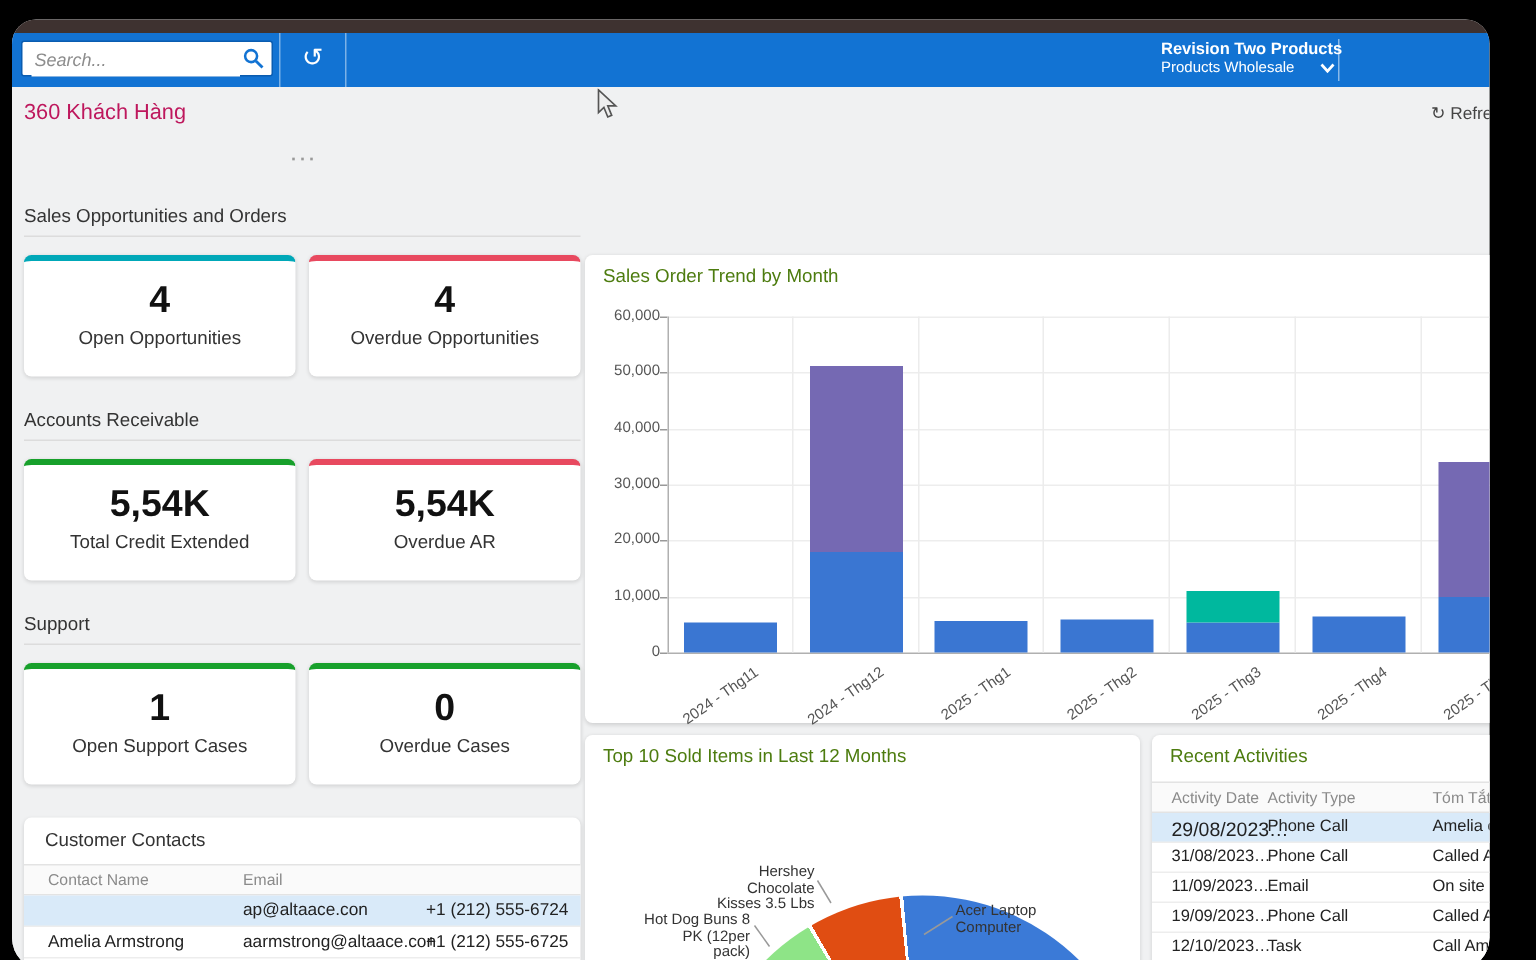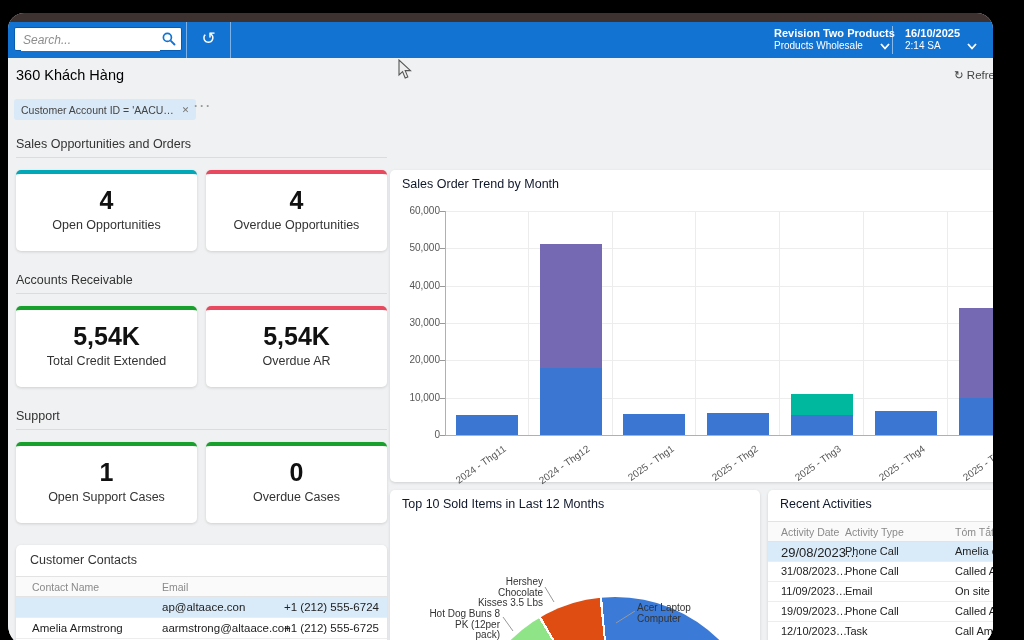--- a/index.html
+++ b/index.html
@@ -17,21 +17,21 @@
   .search-icon{position:absolute;right:5px;top:4px;}
   .tb-refresh{position:absolute;left:178px;top:0;width:43px;height:36px;
               border-left:1px solid rgba(255,255,255,.45);border-right:1px solid rgba(255,255,255,.45);
               color:#fff;font-size:17px;text-align:center;line-height:34px;cursor:pointer;}
   .tb-sel{position:absolute;top:0;height:36px;color:#fff;cursor:pointer;}
   .tb-sel .l1{position:absolute;top:5px;left:0;font-size:11px;font-weight:bold;white-space:nowrap;}
   .tb-sel .l2{position:absolute;top:18px;left:0;font-size:10px;white-space:nowrap;}
   .tb-div{position:absolute;top:4px;left:884px;width:1px;height:28px;background:rgba(255,255,255,.5);}
   .chev{position:absolute;top:14px;}
   .content{position:absolute;left:0;top:45px;width:100%;height:589px;background:#f0f1f2;}
-  .page-title{position:absolute;left:8px;top:9px;font-size:14.5px;color:#000000;}
+  .page-title{position:absolute;left:8px;top:9px;font-size:14.5px;color:#be185d;}
   .refresh-link{position:absolute;left:946px;top:10px;font-size:11.5px;color:#444;white-space:nowrap;cursor:pointer;}
   .chip{position:absolute;left:6px;top:41px;height:21px;background:#d9e9f7;border-radius:3px;
         display:flex;align-items:center;padding:0 7px;font-size:10.5px;color:#444;cursor:pointer;}
   .chip .x{margin-left:8px;color:#777;font-size:9px;cursor:pointer;}
   .more-dots{position:absolute;left:186px;top:41px;font-size:12px;font-weight:bold;color:#999;letter-spacing:2px;cursor:pointer;}
   
   .left-col{position:absolute;left:8px;top:79px;width:371px;}
   .sec-title{font-size:12.5px;color:#333;height:16px;}
   .sec-div{height:1px;background:#dcdcdc;margin-top:4px;}
   .card-row{display:flex;gap:9px;margin-top:12px;margin-bottom:22px;}
@@ -45,21 +45,21 @@
   .mt-header{position:absolute;left:0;width:100%;height:21px;background:#fafafa;
              border-top:1px solid #e3e3e3;border-bottom:1px solid #e3e3e3;box-sizing:border-box;}
   .mt-header span{position:absolute;top:4px;font-size:10.5px;color:#8a8a8a;white-space:nowrap;}
   .mt-row{position:absolute;left:0;width:100%;height:21px;border-bottom:1px solid #ededed;box-sizing:border-box;cursor:pointer;}
   .mt-row span{position:absolute;top:4px;font-size:11.5px;color:#222;white-space:nowrap;}
   .mt-row.sel{background:#d9eaf9;}
   
   .chart-card{position:absolute;left:382px;top:112px;width:610px;height:312px;}
   .pie-card{position:absolute;left:382px;top:432px;width:370px;height:216px;}
   .act-card{position:absolute;left:760px;top:432px;width:240px;height:216px;}
-  .ct{position:absolute;left:12px;top:7px;font-size:12.5px;color:#0f172a;}
+  .ct{position:absolute;left:12px;top:7px;font-size:12.5px;color:#4d7c0f;}
   .ylab{position:absolute;width:48px;left:2px;text-align:right;font-size:10px;color:#555;}
   .gridh{position:absolute;left:55px;width:548px;height:1px;background:#ededed;}
   .tick{position:absolute;left:50px;width:5px;height:1px;background:#999;}
   .axis{background:#b0b0b0 !important;}
   .yaxis{position:absolute;left:55px;top:41px;width:1px;height:224px;background:#b0b0b0;}
   .slot{position:absolute;top:41px;height:224px;border-right:1px solid #ececec;box-sizing:border-box;}
   .bar-seg{position:absolute;}
   .xlab{position:absolute;top:232px;font-size:10px;color:#555;white-space:nowrap;
         transform:rotate(-35deg);transform-origin:100% 0;}
   .donut{position:absolute;border-radius:50%;}
@@ -88,40 +88,27 @@
       <div class="tb-sel" style="left:766px;width:118px;">
         <span class="l1">Revision Two Products</span>
         <span class="l2">Products Wholesale</span>
         <span class="chev" style="left:106px;">
           <svg width="10" height="7" viewBox="0 0 10 7">
               <polyline points="1,1 5,5.5 9,1" fill="none" stroke="#fff" stroke-width="1.8"></polyline>
             </svg>
         </span>
       </div>
       <div class="tb-div"></div>
-      <div class="tb-sel" style="left:897px;width:80px;">
-        <span class="l1">16/10/2025</span>
-        <span class="l2">2:14 SA</span>
-        <span class="chev" style="left:62px;">
-          <svg width="10" height="7" viewBox="0 0 10 7">
-              <polyline points="1,1 5,5.5 9,1" fill="none" stroke="#fff" stroke-width="1.8"></polyline>
-            </svg>
-        </span>
-      </div>
     </div>
 
     <div class="content">
       <div class="page-title">360 Khách Hàng</div>
       <div class="refresh-link">
         <span>↻</span>
         <span>Refresh</span>
-      </div>
-      <div class="chip">
-        <span>Customer Account ID = 'AACU…</span>
-        <span class="x">✕</span>
       </div>
       <div class="more-dots">···</div>
 
       <div class="left-col" id="left-col">
           <div class="sec-title">Sales Opportunities and Orders</div>
           <div class="sec-div"></div>
           <div class="card-row">
             <div class="kpi-card" style="border-top-color: rgb(0, 168, 184);">
               <div class="kpi-val">4</div>
               <div class="kpi-lbl">Open Opportunities</div>

